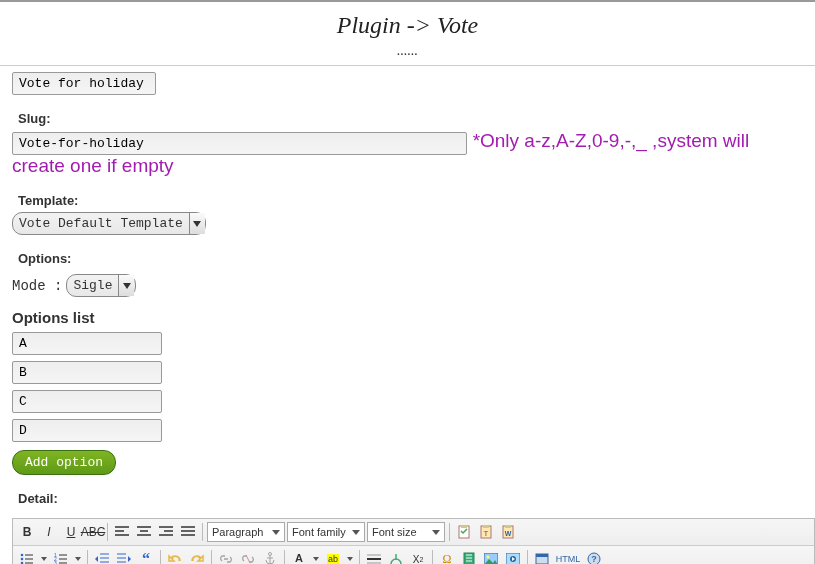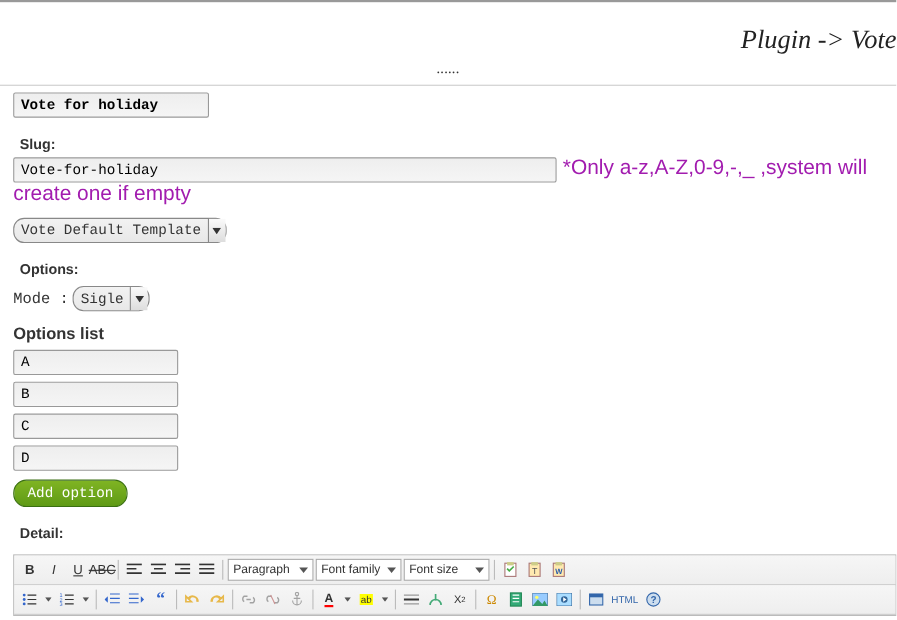--- a/index.html
+++ b/index.html
@@ -5,26 +5,26 @@
   * { box-sizing: border-box; }
   body {
     margin: 0;
     font-family: Arial, sans-serif;
     font-size: 13px;
     color: #333;
     background: #fff;
   }
   .top-border { border-top: 2px solid #999; }
   .page-title {
-    text-align: right;
+    text-align: center;
     font-family: Georgia, 'Times New Roman', serif;
     font-style: italic;
     font-size: 24px;
     font-weight: normal;
-    margin: 22px 0 4px 0;
+    margin: 10px 0 4px 0;
     color: #222;
   }
   .subtitle {
     text-align: center;
     font-family: Georgia, serif;
     font-style: italic;
     font-size: 14px;
     margin-bottom: 6px;
     color: #333;
   }
@@ -42,22 +42,22 @@
     display: block;
   }
   .text-input {
     font-family: "Courier New", monospace;
     font-size: 13px;
     padding: 3px 6px;
     border: 1px solid #999;
     background: linear-gradient(#eee, #f5f5f5);
     border-radius: 2px;
   }
-  .text-input.name { width: 178px; font-weight: bold; }
-  .text-input.slug { width: 494px; }
+  .text-input.name { width: 144px; }
+  .text-input.slug { width: 455px; }
   .hint {
     font-size: 19px;
     margin-left: 2px;
     color: #a21caf;
   }
   .select-wrap {
     display: inline-flex;
     align-items: stretch;
     border: 1px solid #888;
     background: linear-gradient(#f2f2f2,#e8e8e8);
@@ -175,20 +175,21 @@
     <input class="text-input name" value="Vote for holiday" style="">
   </div>
 
   <div class="field-block" style="padding-top:0">
     <span class="field-label">Slug:</span>
     <input class="text-input slug" value="Vote-for-holiday" style="">
     <span class="hint">*Only a-z,A-Z,0-9,-,_ ,system will create one if empty</span>
   </div>
 
   <div class="field-block" style="padding-top:0">
+    <span class="field-label">Template:</span>
     <div class="select-wrap">
       <span class="sel-text">Vote Default Template</span>
       <span class="sel-btn">
           <svg viewBox="0 0 8 6">
             <path d="M0 0 L8 0 L4 6 Z" fill="#333"></path>
           </svg>
         </span>
     </div>
   </div>
 

